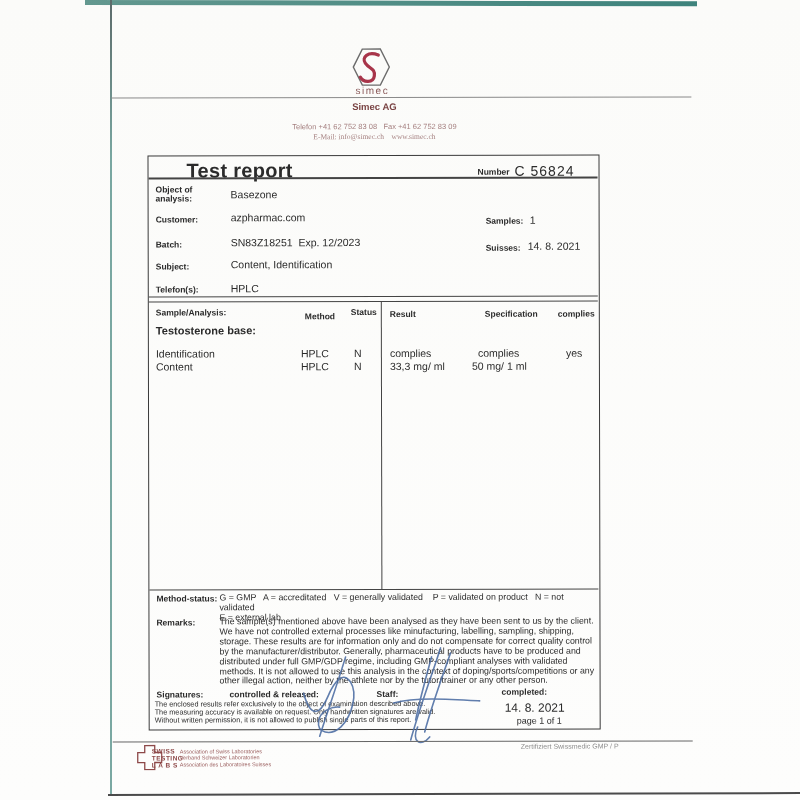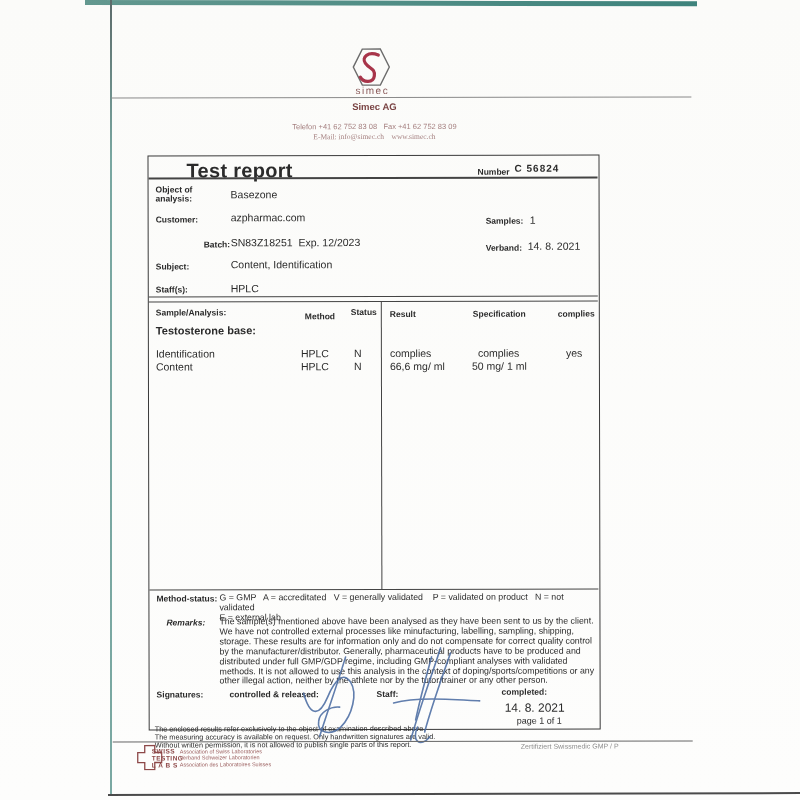--- a/index.html
+++ b/index.html
@@ -21,21 +21,21 @@
   .company{left:260px;top:101px;width:230px;text-align:center;font-weight:bold;font-size:9.5px;color:#7a4444;}
   .addr{left:200px;width:350px;text-align:center;font-size:7.5px;color:#a58080;}
   
   .box{left:148px;top:155px;width:452px;height:575px;border:1.5px solid #3a3a3a;box-sizing:border-box;background:transparent;}
   .box .abs{color:#2b2b2b;}
   .lbl{font-weight:bold;font-size:8.5px;color:#1f1f1f;}
   .val{font-size:10.5px;}
   .hline{height:1px;background:#444;}
   .title{left:10px;top:3px;font-size:20px;font-weight:bold;letter-spacing:.3px;margin-left:28px;}
   .remarks-par{font-size:8.8px;line-height:9.9px;width:375px;}
-  .fine{font-size:7.3px;line-height:8.1px;color:#222;margin-top:25px;}
+  .fine{font-size:7.3px;line-height:8.1px;color:#222;}
   
   .foot-rule{left:112px;top:741px;width:580px;height:1px;background:#666;}
   .swiss-text{left:151px;top:747px;font-size:6.5px;line-height:7px;font-weight:bold;color:#8d4848;letter-spacing:.5px;}
   .assoc{left:179px;top:748px;font-size:5.5px;line-height:6.4px;color:#9b5f5f;}
   .certified{left:520px;top:743px;font-size:7px;color:#8f8f8f;}
   svg{display:block;}
 </style>
 </head>
 <body>
 
@@ -53,79 +53,79 @@
     </svg>
     <div class="abs logo-word">simec</div>
     <div class="abs head-rule"></div>
     <div class="abs company">Simec AG</div>
     <div class="abs addr prewrap" style="top:122px;">Telefon +41 62 752 83 08   Fax +41 62 752 83 09</div>
     <div class="abs addr prewrap" style="top:131.5px;font-family:Liberation Serif, serif;">E-Mail: info@simec.ch    www.simec.ch</div>
 
     <div class="abs box">
       <div class="abs title">Test report</div>
       <div class="abs lbl" style="left:329px;top:11px;">Number</div>
-      <div class="abs" style="left:366px;top:7px;font-size:10px;font-weight:bold;letter-spacing:1px;">C 56824</div>
+      <div class="abs" style="left:366px;top:7px;font-size:14px;font-weight:normal;letter-spacing:1px;">C 56824</div>
       <div class="abs hline" style="left:0;top:21px;width:449px;height:1.5px;"></div>
 
       <div class="abs lbl prewrap" style="left:7px;top:29px;line-height:9px;">Object of
 analysis:</div>
       <div class="abs val" style="left:82px;top:32px;text-align:right;">Basezone</div>
 
       <div class="abs lbl" style="left:7px;top:58px;">Customer:</div>
       <div class="abs val" style="left:82px;top:55px;">azpharmac.com</div>
       <div class="abs lbl" style="left:337px;top:60px;">Samples:</div>
       <div class="abs val" style="left:381px;top:58px;">1</div>
 
-      <div class="abs lbl" style="left:7px;top:83px;margin-left:48px;">Batch:</div>
+      <div class="abs lbl" style="left:7px;top:83px;">Batch:</div>
       <div class="abs val prewrap" style="left:82px;top:80px;">SN83Z18251  Exp. 12/2023</div>
-      <div class="abs lbl" style="left:337px;top:87px;">Verband:</div>
+      <div class="abs lbl" style="left:337px;top:87px;">Suisses:</div>
       <div class="abs val" style="left:379px;top:84px;">14. 8. 2021</div>
 
       <div class="abs lbl" style="left:7px;top:105px;">Subject:</div>
       <div class="abs val" style="left:82px;top:102px;">Content, Identification</div>
 
-      <div class="abs lbl" style="left:7px;top:128px;">Staff(s):</div>
+      <div class="abs lbl" style="left:7px;top:128px;">Telefon(s):</div>
       <div class="abs val" style="left:82px;top:126px;">HPLC</div>
 
       <div class="abs hline" style="left:0;top:140px;width:449px;"></div>
       <div class="abs hline" style="left:0;top:145px;width:449px;"></div>
       <div class="abs" style="left:232px;top:145px;width:1px;height:288px;background:#444;"></div>
 
       <div class="abs lbl" style="left:7px;top:151px;">Sample/Analysis:</div>
       <div class="abs lbl" style="left:156px;top:155px;">Method</div>
       <div class="abs lbl" style="left:202px;top:151px;">Status</div>
       <div class="abs lbl" style="left:241px;top:153px;">Result</div>
-      <div class="abs lbl" style="left:324px;top:153px;">Specification</div>
+      <div class="abs lbl" style="left:336px;top:153px;">Specification</div>
       <div class="abs lbl" style="left:409px;top:153px;">complies</div>
 
       <div class="abs" style="left:7px;top:168px;font-size:11px;font-weight:bold;">Testosterone base:</div>
 
       <div>
         <div class="abs val" style="left:7px;top:191px;text-align:center;">Identification</div>
         <div class="abs val" style="left:152px;top:191px;">HPLC</div>
         <div class="abs val" style="left:205px;top:191px;">N</div>
         <div class="abs val" style="left:241px;top:191px;">complies</div>
         <div class="abs val" style="left:329px;top:191px;">complies</div>
         <div class="abs val" style="left:417px;top:191px;">yes</div>
       </div>
       <div>
         <div class="abs val" style="left:7px;top:204px;">Content</div>
         <div class="abs val" style="left:152px;top:204px;">HPLC</div>
         <div class="abs val" style="left:205px;top:204px;">N</div>
-        <div class="abs val" style="left:241px;top:204px;">66,6 mg/ ml</div>
+        <div class="abs val" style="left:241px;top:204px;">33,3 mg/ ml</div>
         <div class="abs val" style="left:323px;top:204px;">50 mg/ 1 ml</div>
         <div class="abs val" style="left:417px;top:204px;"></div>
       </div>
 
       <div class="abs hline" style="left:0;top:433px;width:449px;"></div>
       <div class="abs lbl" style="left:7px;top:437px;">Method-status:</div>
       <div class="abs prewrap" style="left:70px;top:437px;font-size:8.8px;line-height:9.9px;">G = GMP   A = accreditated   V = generally validated    P = validated on product   N = not validated
 E = external lab</div>
 
-      <div class="abs lbl" style="left:17px;top:461px;font-style:italic;">Remarks:</div>
+      <div class="abs lbl" style="left:7px;top:461px;">Remarks:</div>
       <div class="abs prewrap remarks-par" style="left:70px;top:461px;">The sample(s) mentioned above have been analysed as they have been sent to us by the client.
 We have not controlled external processes like minufacturing, labelling, sampling, shipping,
 storage. These results are for information only and do not compensate for correct quality control
 by the manufacturer/distributor. Generally, pharmaceutical products have to be produced and
 distributed under full GMP/GDP regime, including GMP-compliant analyses with validated
 methods. It is not allowed to use this analysis in the context of doping/sports/competitions or any
 other illegal action, neither by the athlete nor by the tutor/trainer or any other person.</div>
 
       <div class="abs lbl" style="left:7px;top:533px;">Signatures:</div>
       <div class="abs lbl" style="left:80px;top:533px;">controlled &amp; released:</div>

